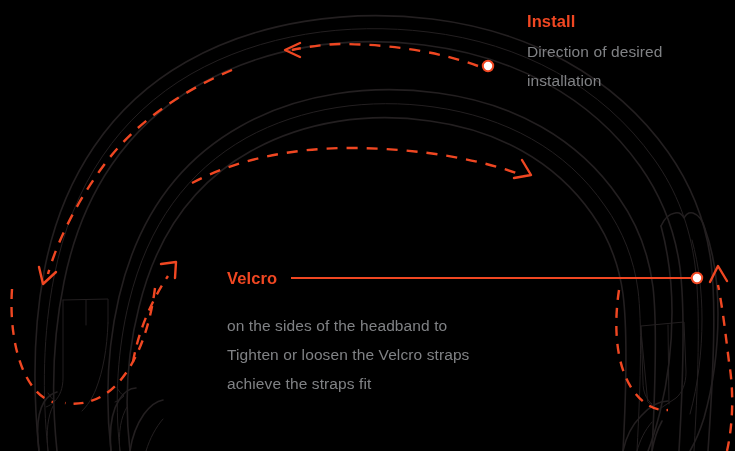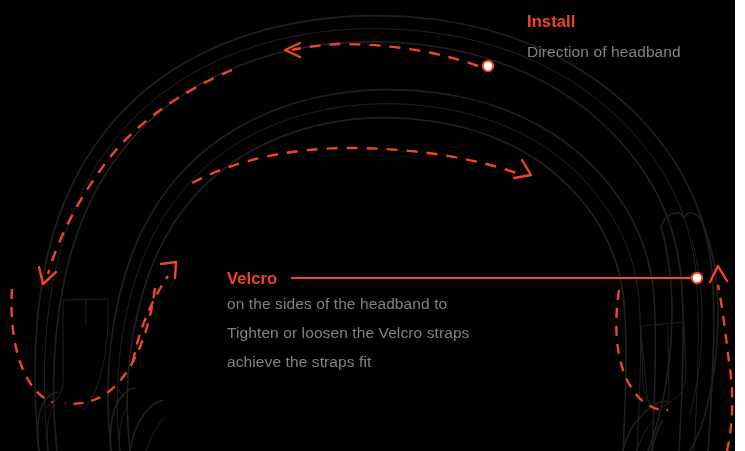--- a/index.html
+++ b/index.html
@@ -50,21 +50,21 @@
   #callout-install {
     left: 527px;
     top: 10px;
   }
   #callout-install .callout-title { margin-bottom: 5px; }
 
   #callout-velcro {
     left: 227px;
     top: 267px;
   }
-  #callout-velcro .callout-title { margin-bottom: 0; }
+  #callout-velcro .callout-title { margin-bottom: 22px; }
 </style>
 </head>
 <body>
 
 <div id="stage">
 
   <svg id="artwork" viewBox="0 0 745 451" aria-hidden="true">
     <defs>
       <style>
         .ln   { fill:none; stroke:#231f20; stroke-width:1.6; stroke-linecap:round; stroke-linejoin:round; }
@@ -243,21 +243,22 @@
     </g>
 
     <g>
       <line class="acc" x1="291" y1="278" x2="692" y2="278"></line>
       <circle class="accring" cx="697" cy="278" r="5.2"></circle>
     </g>
   </svg>
 
   <div class="callout" id="callout-install">
     <div class="callout-title">Install</div>
-    <div class="callout-body">Direction of headband</div>
+    <div class="callout-body">Direction of desired</div>
+    <div class="callout-body">installation</div>
   </div>
 
   <div class="callout" id="callout-velcro">
     <div class="callout-title">Velcro</div>
     <div class="callout-body">on the sides of the headband to</div>
     <div class="callout-body">Tighten or loosen the Velcro straps</div>
     <div class="callout-body">achieve the straps fit</div>
   </div>
 
 </div>

